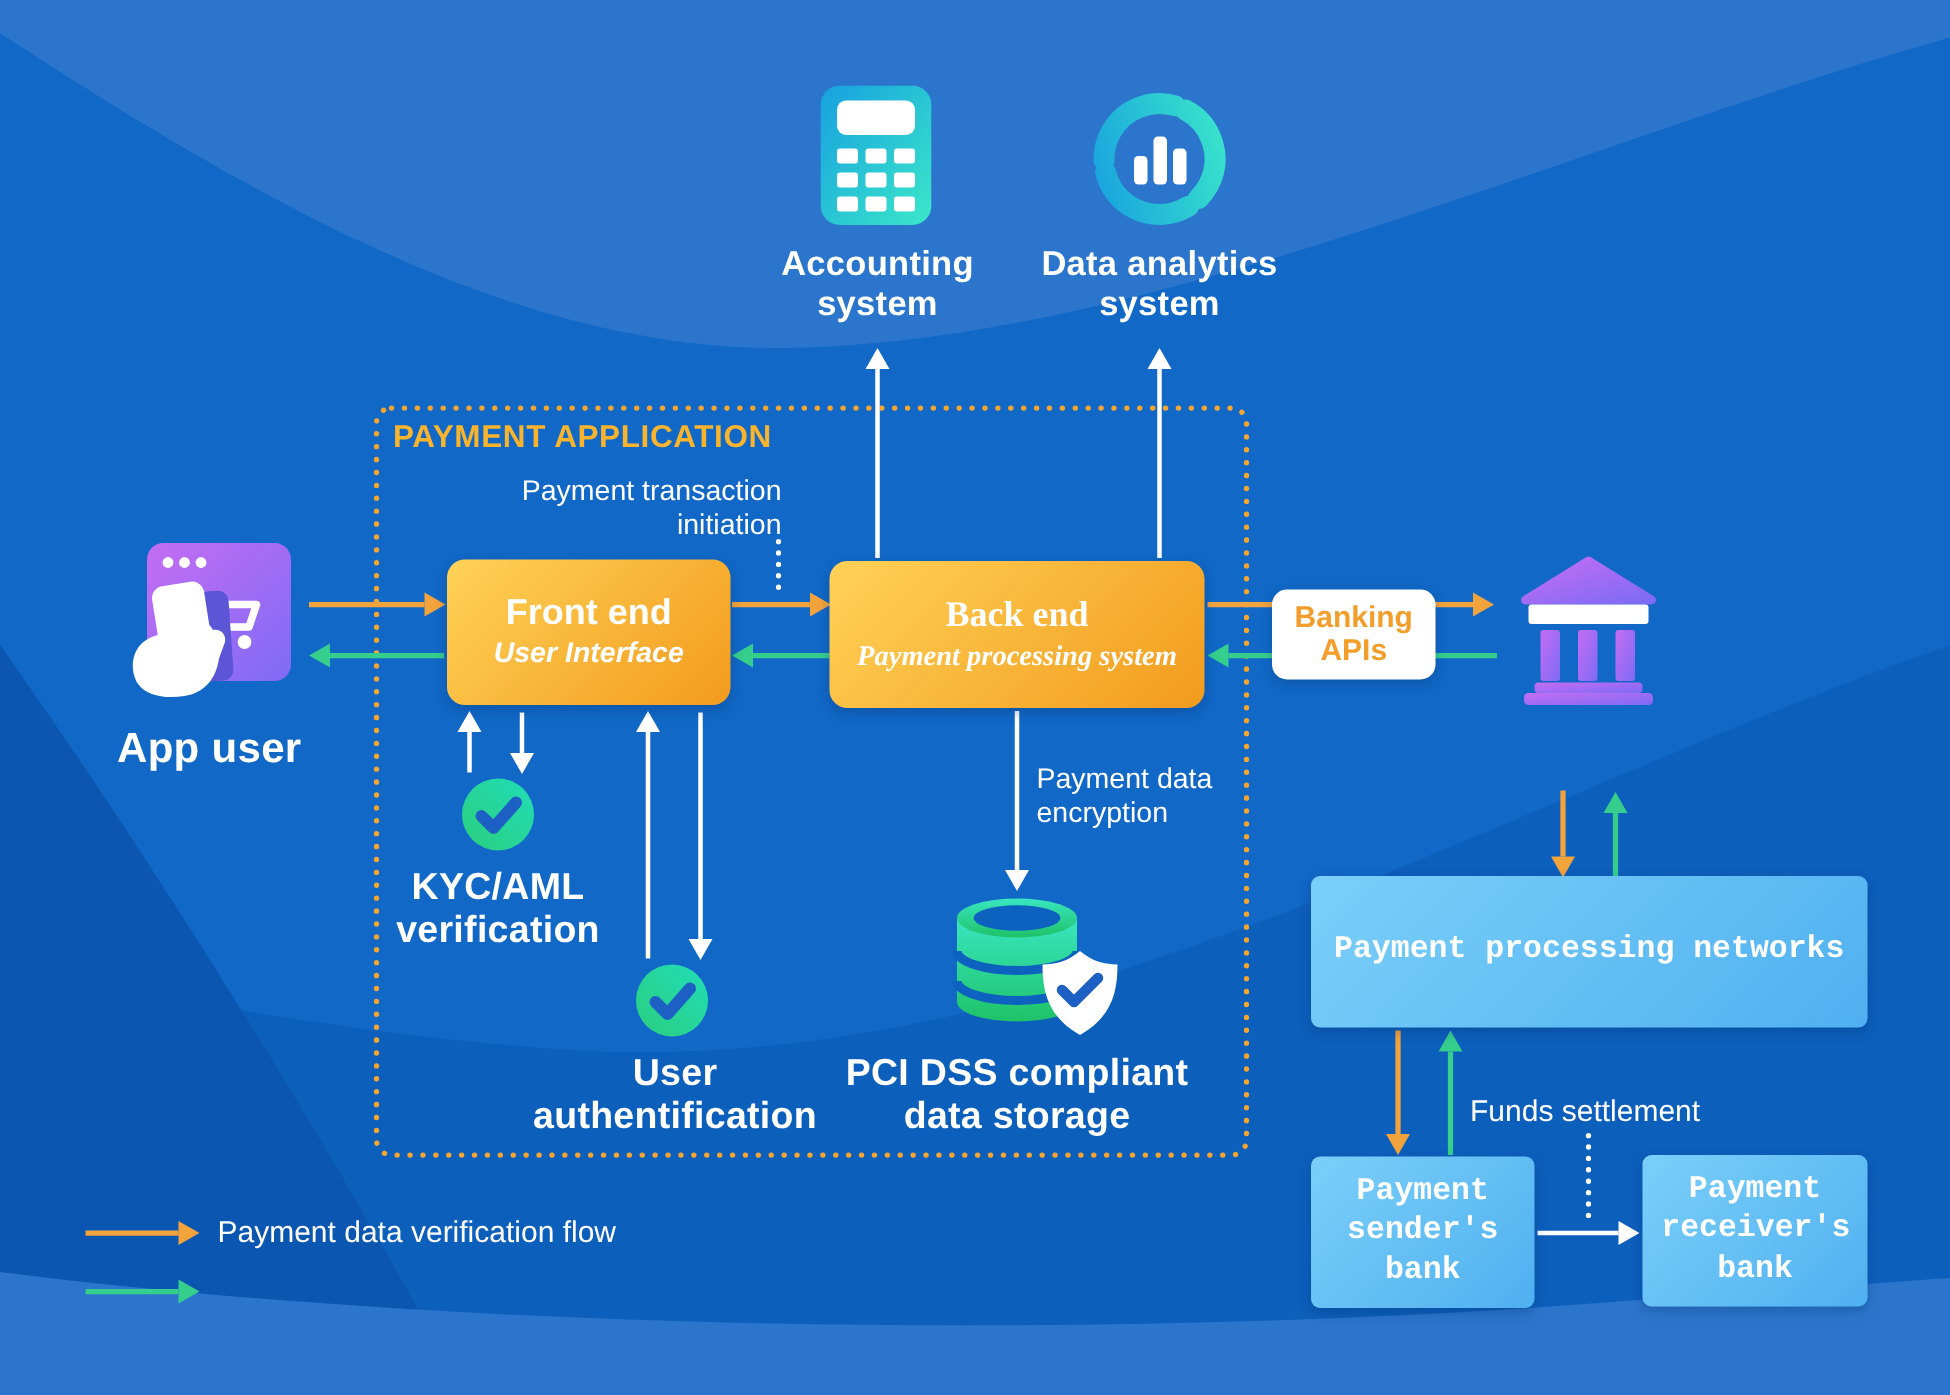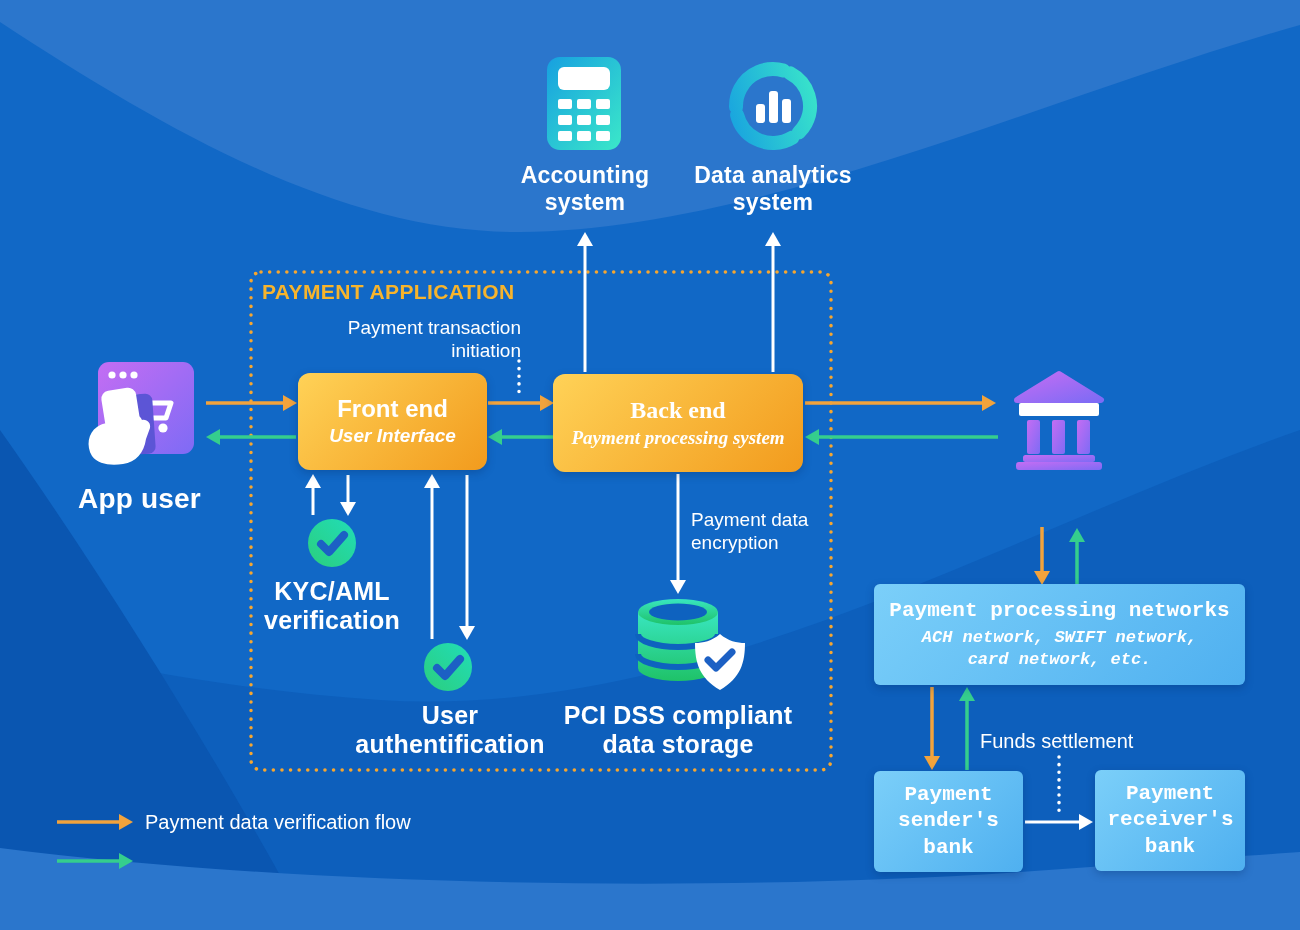--- a/index.html
+++ b/index.html
@@ -217,20 +217,23 @@
   <div class="abs node-box orange-box" style="left:298px;top:373px;width:189px;height:97px;">
     <div class="box-title">Front end</div>
     <div class="box-sub">User Interface</div>
   </div>
 
   <div class="abs node-box orange-box" style="left:553px;top:374px;width:250px;height:98px;font-family:Liberation Serif, serif;">
     <div class="box-title">Back end</div>
     <div class="box-sub" style="width:220px;">Payment processing system</div>
   </div>
 
+  <div class="abs apis-box" style="left:848px;top:393px;width:109px;height:60px;">
+    <div style="width:90px;">Banking APIs</div>
+  </div>
 
   <div class="abs" style="left:1011px;top:370px;">
     <svg width="96" height="101" viewBox="0 0 96 101">
       <path d="M48,4 L90,30 L6,30 Z" fill="url(#purpG)" stroke="url(#purpG)" stroke-width="6" stroke-linejoin="round"></path>
       <rect x="8" y="33" width="80" height="13" rx="2" fill="#fff"></rect>
       <rect x="16" y="50" width="13" height="34" rx="2" fill="url(#purpG)"></rect>
       <rect x="41" y="50" width="13" height="34" rx="2" fill="url(#purpG)"></rect>
       <rect x="66" y="50" width="13" height="34" rx="2" fill="url(#purpG)"></rect>
       <rect x="12" y="85" width="72" height="7" rx="2.5" fill="url(#purpG)"></rect>
       <rect x="5" y="92" width="86" height="8" rx="3" fill="url(#purpG)"></rect>
@@ -277,21 +280,20 @@
       <g transform="translate(63,38)">
         <path d="M27,0 C35,7 44,9 52,9 C52,28 48,44 27,56 C6,44 2,28 2,9 C10,9 19,7 27,0 Z" fill="#fff"></path>
         <path d="M15,26 l8,8 l16,-16" fill="none" stroke="#1C60C4" stroke-width="7" stroke-linecap="round" stroke-linejoin="round"></path>
       </g>
     </svg>
   </div>
   <div class="abs lbl" style="left:556px;top:701px;width:244px;font-size:25px;">PCI DSS compliant data storage</div>
 
   <div class="abs node-box blue-box" style="left:874px;top:584px;width:371px;height:101px;">
     <div class="net-title">Payment processing networks</div>
-    <div class="net-sub" style="width:320px;">ACH network, SWIFT network, card network, etc.</div>
   </div>
 
   <div class="abs ann" style="left:980px;top:729px;font-size:20px;">Funds settlement</div>
 
   <div class="abs node-box blue-box" style="left:874px;top:771px;width:149px;height:101px;">
     <div class="bank-box-lbl" style="width:120px;">Payment sender's bank</div>
   </div>
   <div class="abs node-box blue-box" style="left:1095px;top:770px;width:150px;height:101px;">
     <div class="bank-box-lbl" style="width:125px;">Payment receiver's bank</div>
   </div>

